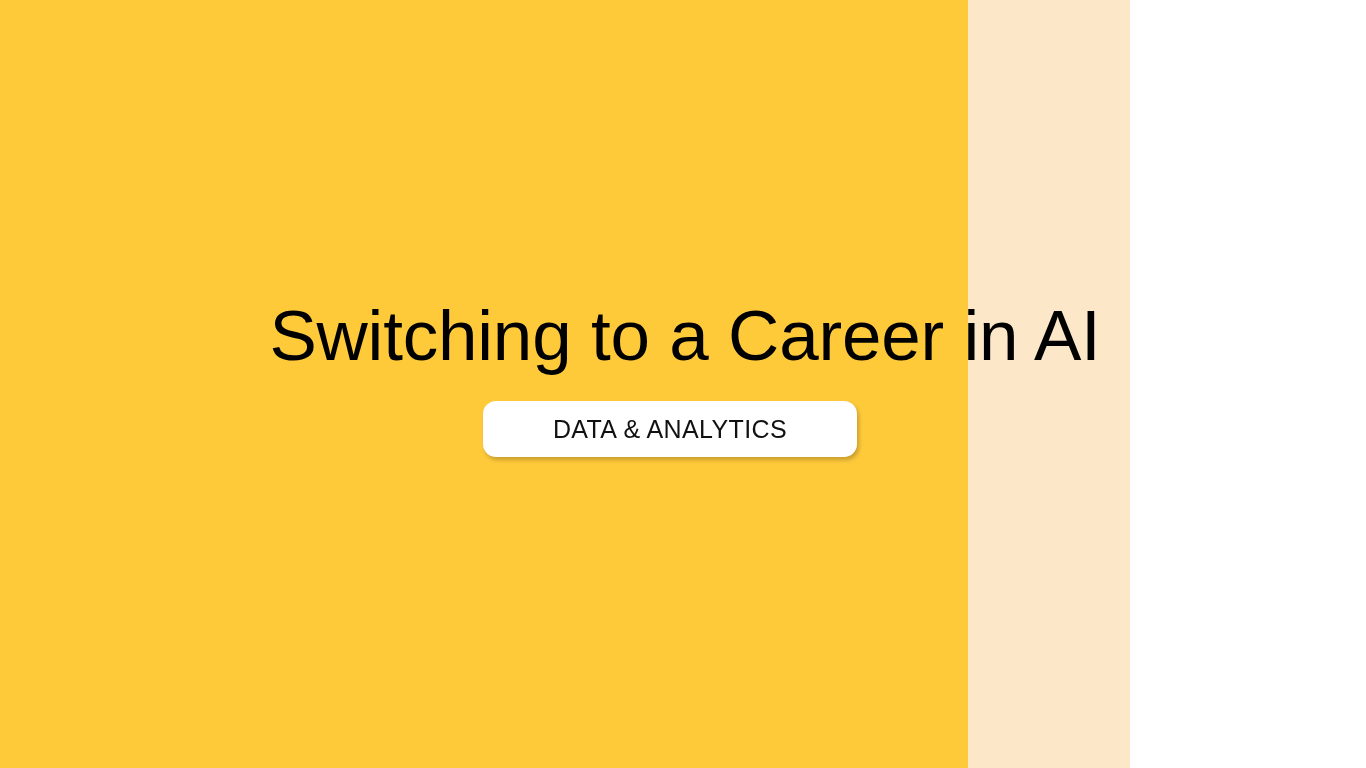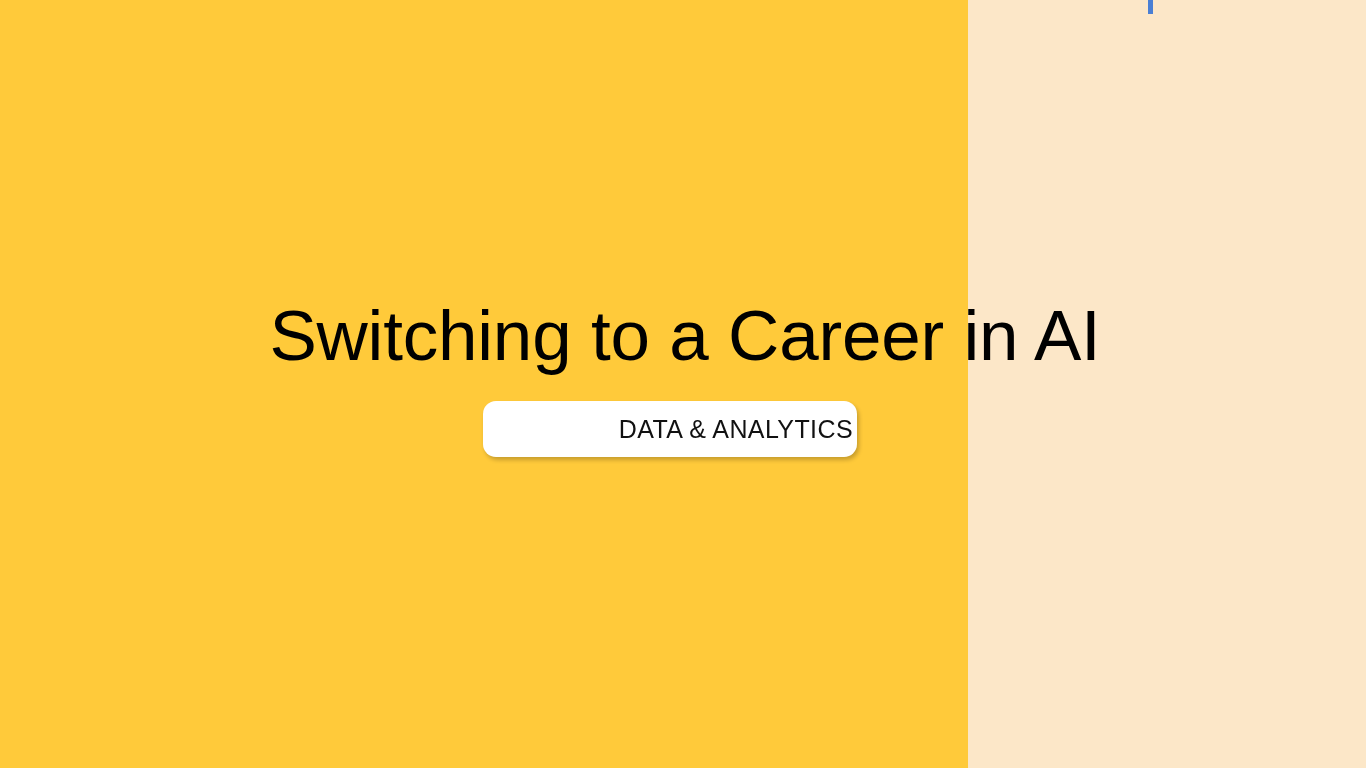--- a/index.html
+++ b/index.html
@@ -11,21 +11,21 @@
     overflow: hidden;
     background: #ffffff;
   }
   body {
     font-family: "Liberation Sans", sans-serif;
     -webkit-font-smoothing: antialiased;
   }
 
   #slide-canvas {
     position: relative;
-    width: 1366px;
+    width: 1130px;
     height: 768px;
     overflow: hidden;
   }
 
   
   .panel-left {
     position: absolute;
     left: 0;
     top: 0;
     width: 968px;
@@ -64,21 +64,21 @@
     top: 401px;
     width: 374px;
     height: 56px;
     box-sizing: border-box;
     background: #ffffff;
     border: none;
     border-radius: 13px;
     box-shadow: 2px 3px 4px rgba(0, 0, 0, 0.22);
     display: flex;
     align-items: center;
-    justify-content: flex-end;
+    justify-content: center;
     padding: 4px;
     cursor: pointer;
   }
   .pill-button-label {
     font-size: 25px;
     line-height: 29px;
     font-weight: 400;
     color: #111111;
     letter-spacing: 0.4px;
     white-space: nowrap;

